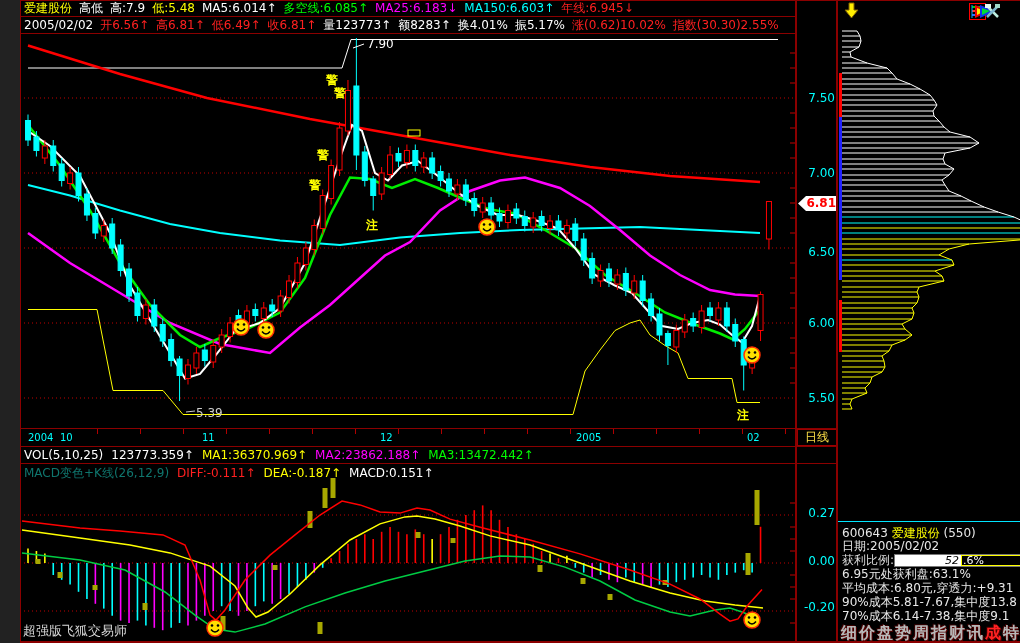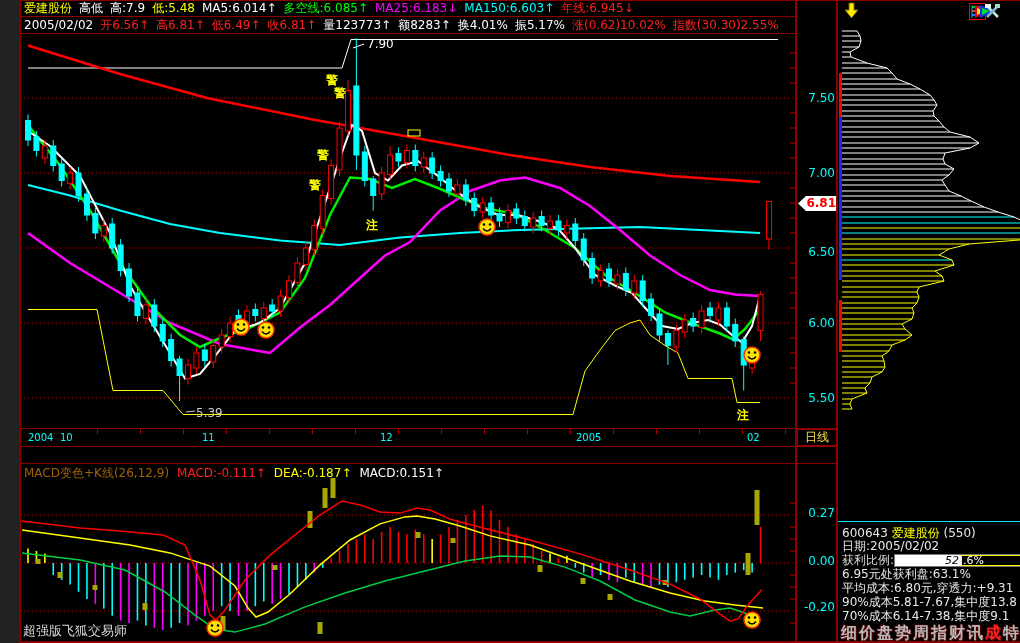--- a/index.html
+++ b/index.html
@@ -287,21 +287,22 @@
       <g>
         <circle cx="732" cy="321" r="8" fill="#ffe000" stroke="#ff3000" stroke-width="1.5"></circle>
         <circle cx="729" cy="318.5" r="1.3" fill="#000"></circle>
         <circle cx="735" cy="318.5" r="1.3" fill="#000"></circle>
         <path d="M 728 322.5 Q 732 327.5 736 322.5" stroke="#000" stroke-width="1.5" fill="none"></path>
       </g>
     </svg>
 
 <div id="timeline"></div>
 
-<div class="row" id="macd-row" style="top:466px;"><span style="color: #a16207;">MACD变色+K线(26,12,9)</span><span style="color: rgb(255, 32, 32);">MACD:-0.111↑</span><span style="color: rgb(255, 255, 0);">DEA:-0.187↑</span><span style="color: rgb(255, 255, 255);">MACD:0.151↑</span></div>
+<div class="row" id="vol-row" style="top:448px;"><span style="color: rgb(255, 255, 255);">VOL(5,10,25)</span><span style="color: rgb(255, 255, 255);">123773.359↑</span><span style="color: rgb(255, 255, 0);">MA1:36370.969↑</span><span style="color: rgb(255, 0, 255);">MA2:23862.188↑</span><span style="color: rgb(0, 255, 0);">MA3:13472.442↑</span></div>
+<div class="row" id="macd-row" style="top:466px;"><span style="color: #0f766e;">MACD变色+K线(26,12,9)</span><span style="color: rgb(255, 32, 32);">DIFF:-0.111↑</span><span style="color: rgb(255, 255, 0);">DEA:-0.187↑</span><span style="color: rgb(255, 255, 255);">MACD:0.151↑</span></div>
 
 <svg id="macd-svg" style="left:0;top:463px;" width="777" height="180" viewBox="0 0 777 180">
       <line x1="4" y1="52" x2="774" y2="52" stroke="#c00000" stroke-dasharray="1,3"></line>
       <line x1="4" y1="100" x2="774" y2="100" stroke="#c00000" stroke-dasharray="1,3"></line>
       <line x1="4" y1="148" x2="774" y2="148" stroke="#c00000" stroke-dasharray="1,3"></line>
       <line x1="770" y1="160" x2="776" y2="160" stroke="#c00000"></line>
       <line x1="770" y1="136" x2="776" y2="136" stroke="#c00000"></line>
       <line x1="770" y1="124" x2="776" y2="124" stroke="#c00000"></line>
       <line x1="770" y1="112" x2="776" y2="112" stroke="#c00000"></line>
       <line x1="770" y1="88" x2="776" y2="88" stroke="#c00000"></line>

